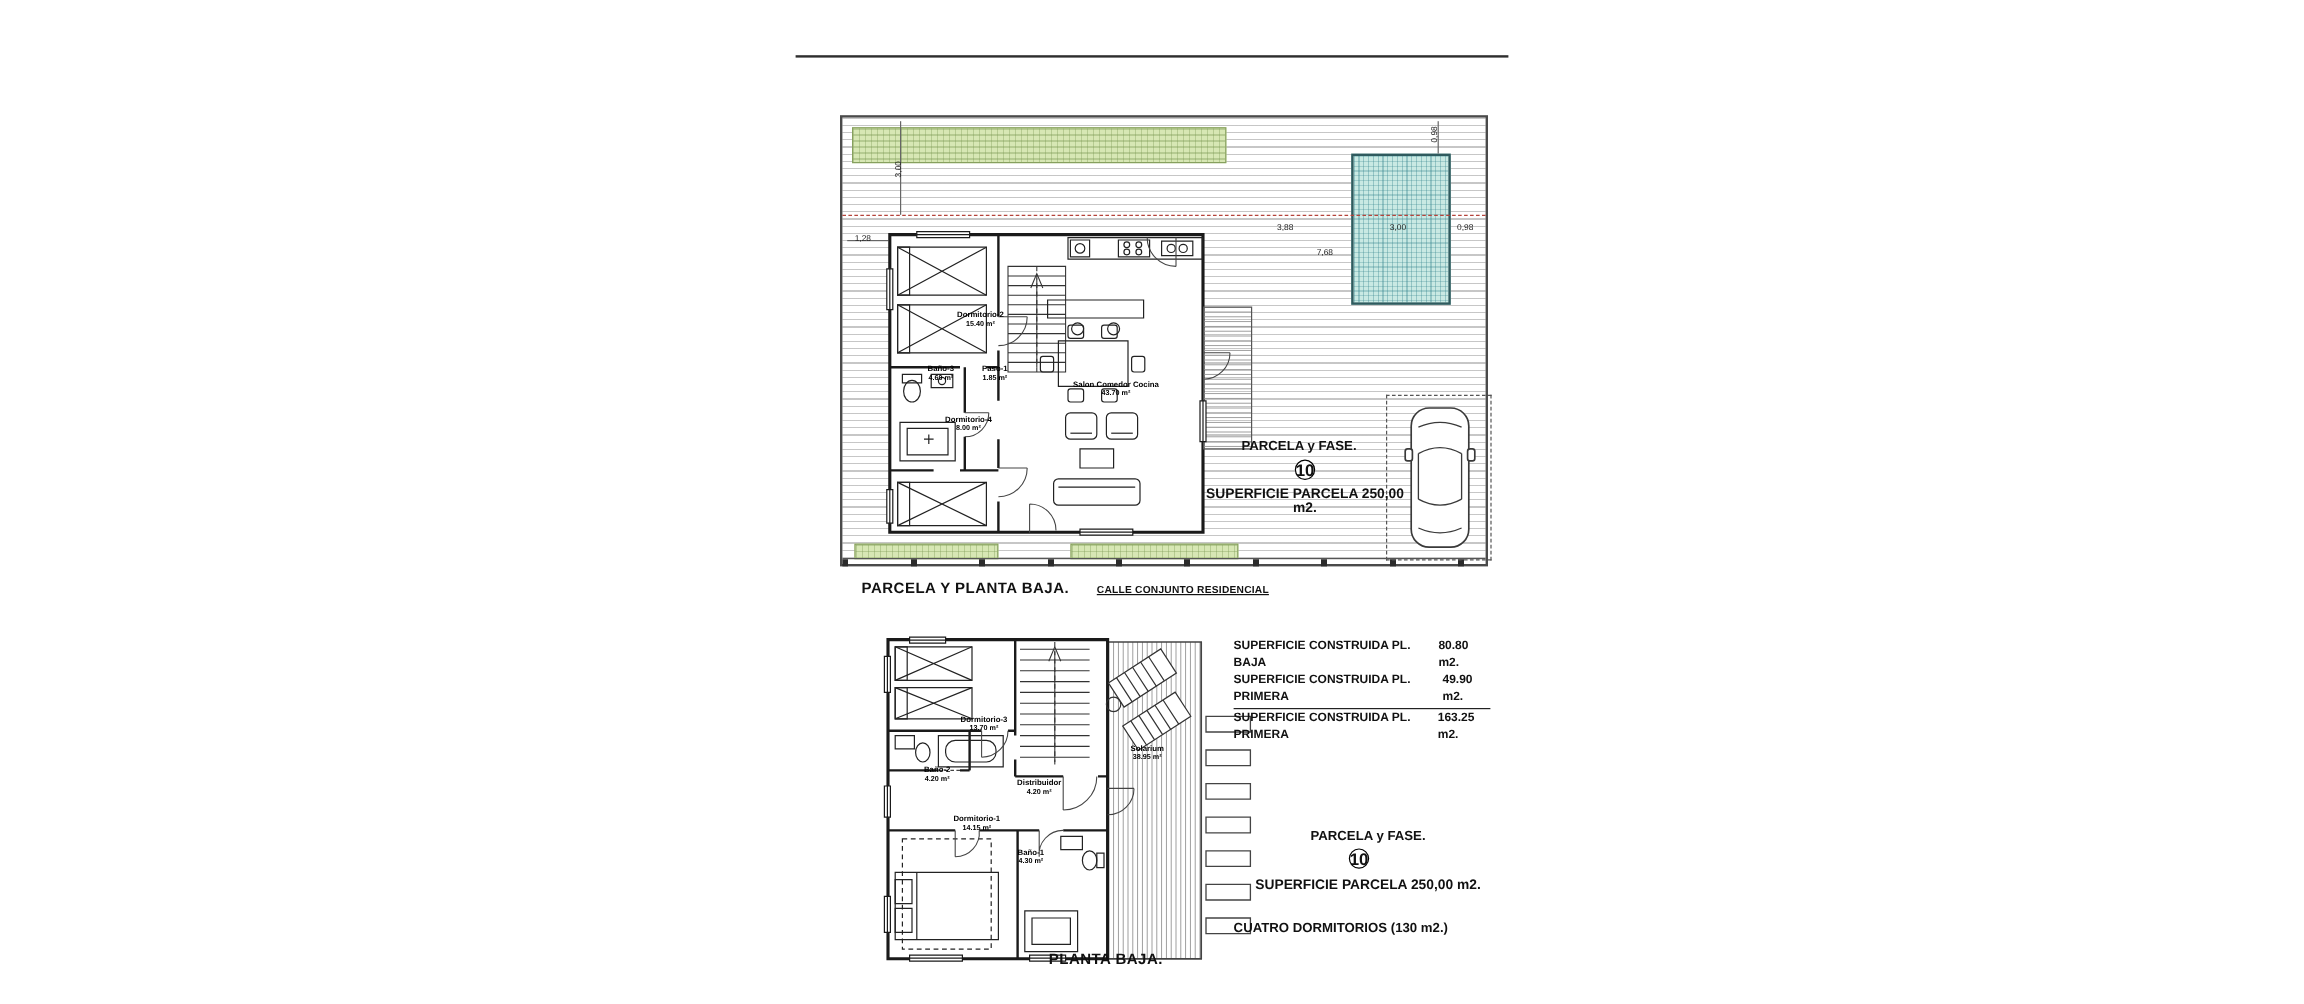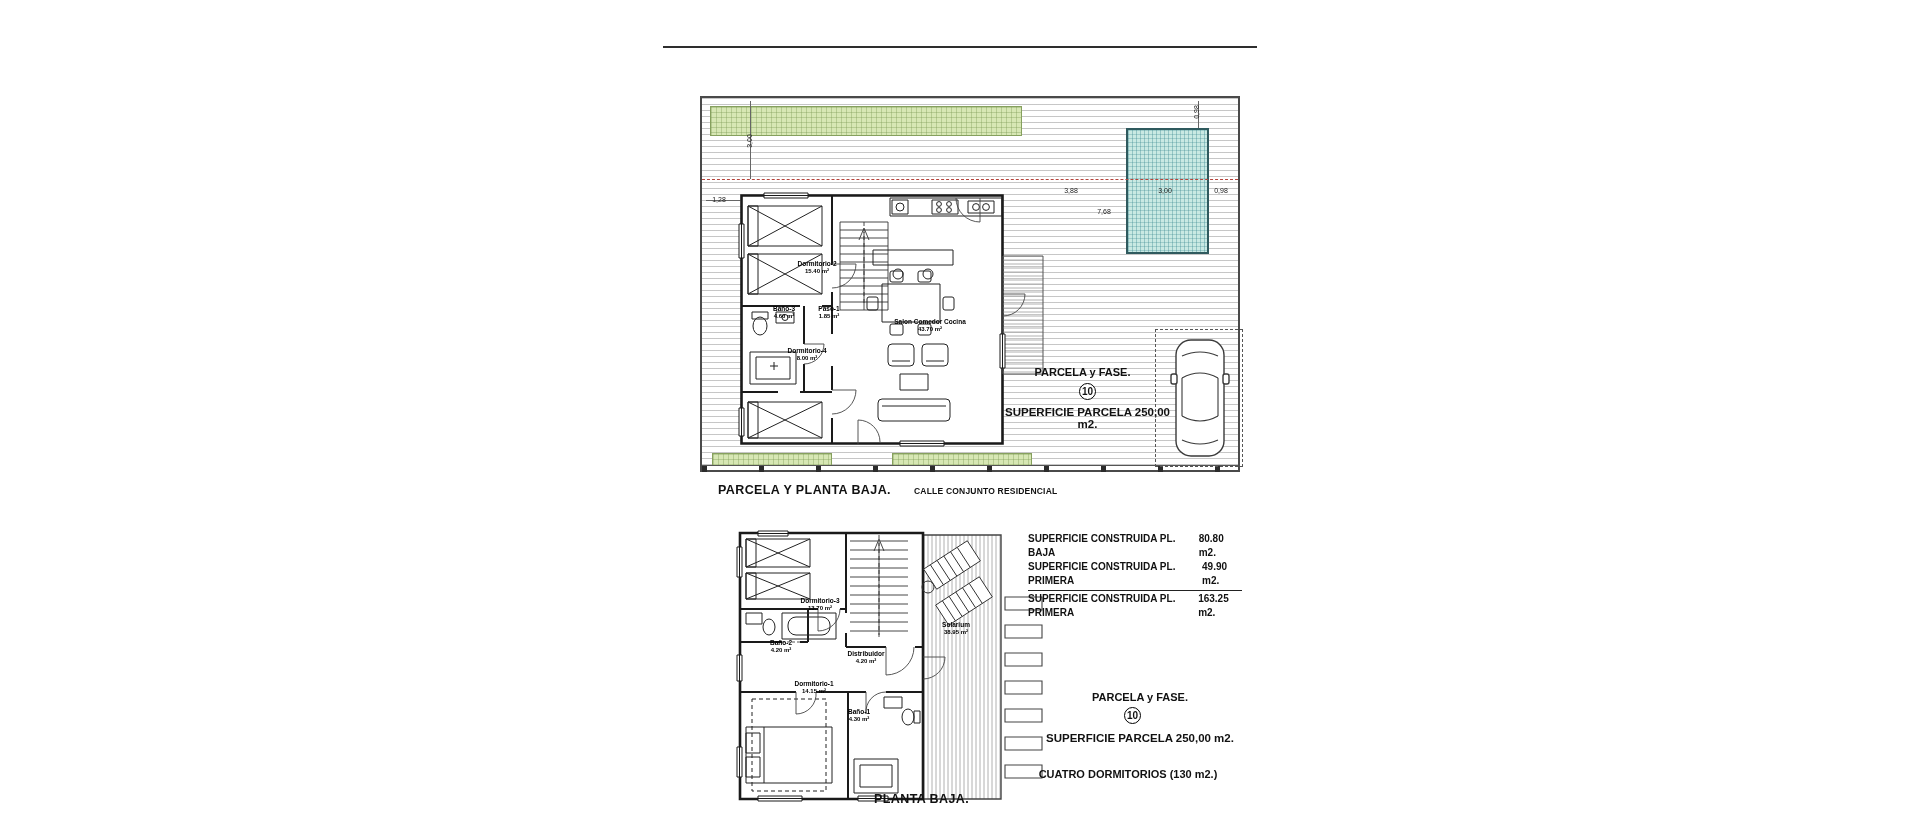--- a/index.html
+++ b/index.html
@@ -24,29 +24,29 @@
   .parking{position:absolute;left:453px;top:231px;width:88px;height:138px;border:1.5px dashed #555;box-sizing:border-box;}
   .dimline-v{position:absolute;width:1px;background:#666;}
   .dimline-h{position:absolute;height:1px;background:#666;}
   
   .room-label{position:absolute;transform:translate(-50%,-50%);text-align:center;font-size:6.5px;
               font-weight:bold;line-height:1.2;white-space:nowrap;color:#000;z-index:5;}
   .room-label .area{display:block;font-size:6px;font-weight:bold;}
   .dim{position:absolute;transform:translate(-50%,-50%);font-size:7px;color:#222;white-space:nowrap;z-index:5;}
   .dim.vert{transform:translate(-50%,-50%) rotate(-90deg);}
   .plan-title{position:absolute;font-size:12.5px;font-weight:bold;letter-spacing:.4px;color:#111;}
-  .street-label{position:absolute;font-size:8.5px;font-weight:bold;letter-spacing:.2px;color:#111;}
+  .street-label{position:absolute;font-size:8.5px;font-weight:bold;letter-spacing:.2px;color:#111;text-decoration:underline;}
   .parcel-label{position:absolute;font-size:11px;font-weight:bold;text-align:center;}
   .parcel-area{position:absolute;font-size:11.5px;font-weight:bold;text-align:center;}
   .badge{position:absolute;width:17px;height:17px;border:1.6px solid #000;border-radius:50%;
-         display:flex;align-items:center;justify-content:center;font-size:10px;font-weight:bold;background:#fff;box-sizing:border-box;}
+         display:flex;align-items:center;justify-content:center;font-size:14px;font-weight:bold;background:#fff;box-sizing:border-box;}
   .summary{position:absolute;left:1028px;top:488px;width:214px;font-size:10px;font-weight:bold;}
   .summary .row{display:flex;justify-content:space-between;line-height:14px;}
   .summary .row.total{border-top:1px solid #222;margin-top:2px;padding-top:1px;}
-  .info-line{position:absolute;font-weight:bold;text-align:center;}
+  .info-line{position:absolute;font-weight:bold;text-align:left;}
   .type-line{position:absolute;font-size:16px;font-weight:bold;text-align:center;letter-spacing:.3px;}
   .disclaimer{position:absolute;left:650px;top:790px;width:612px;text-align:center;color:#c62a2a;
               font-size:11px;font-weight:bold;line-height:1.3;white-space:pre-line;}
   svg{position:absolute;overflow:visible;}
   svg *{vector-effect:non-scaling-stroke;}
 </style>
 </head>
 <body>
 
 <div class="canvas">

